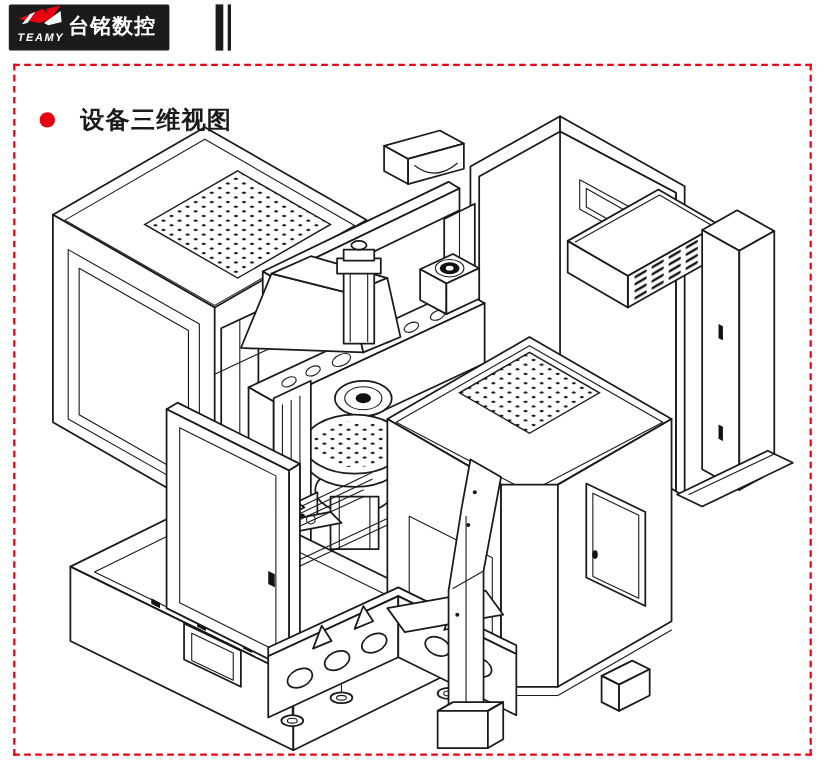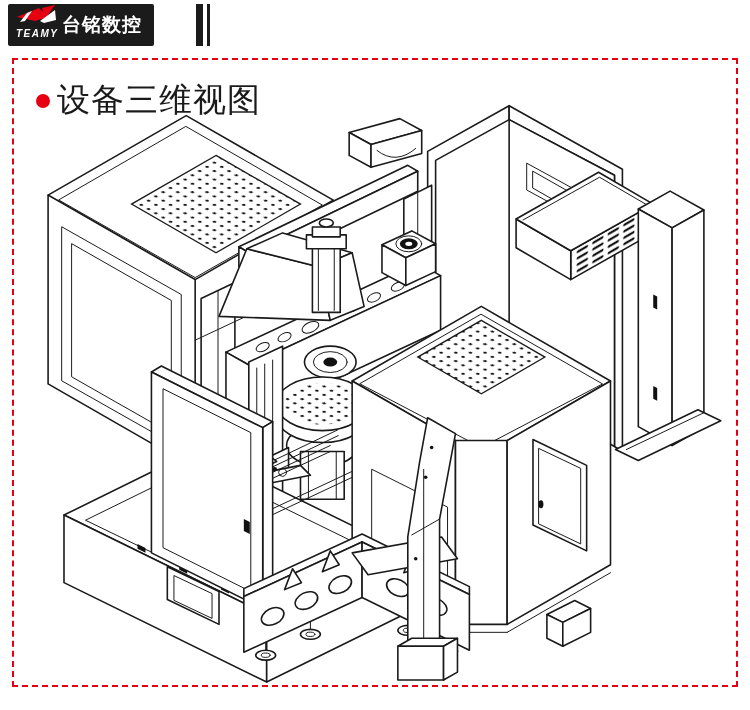--- a/index.html
+++ b/index.html
@@ -12,21 +12,21 @@
   .brand-zh{color:#fff;font-size:19px;font-weight:900;letter-spacing:1px;line-height:42px;
     margin-left:2px;white-space:nowrap;}
   .vbar{position:absolute;top:4px;background:#1b1b1b;height:42px;}
   .vbar.thick{width:7px;}
   .vbar.thin{width:3px;}
   
   .panel{position:absolute;left:12px;top:58px;width:726px;height:629px;box-sizing:border-box;
     border:2px dashed #e60012;background:#fff;}
   .sec-title{position:absolute;left:22px;top:18px;display:flex;align-items:center;gap:7px;z-index:2;}
   .bullet{width:14px;height:14px;border-radius:50%;background:#e60012;flex:0 0 auto;}
-  .sec-title h2{margin:0;font-size:33px;font-weight:400;color:#1a1a1a;letter-spacing:1px;}
+  .sec-title h2{margin:16px;font-size:22px;font-weight:700;color:#1a1a1a;letter-spacing:1px;}
   .figure{position:absolute;left:0;top:0;width:100%;height:100%;}
   
   .ln{fill:none;stroke:#1a1a1a;stroke-width:1.6;stroke-linejoin:round;stroke-linecap:round;}
   .fw{fill:#fff;stroke:#1a1a1a;stroke-width:1.6;stroke-linejoin:round;stroke-linecap:round;}
   .thin{stroke-width:1;}
   .fk{fill:#111;stroke:none;}
 </style>
 </head>
 <body>
 

